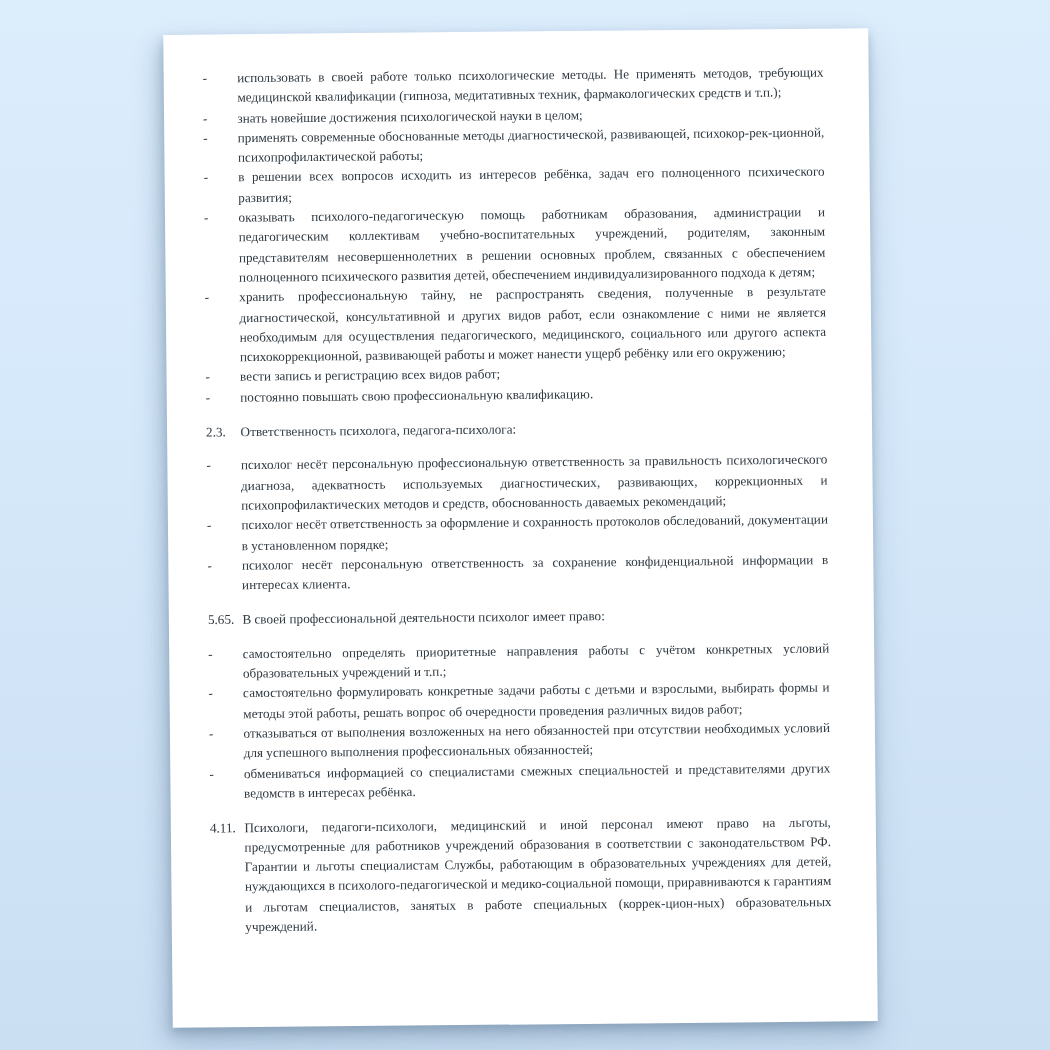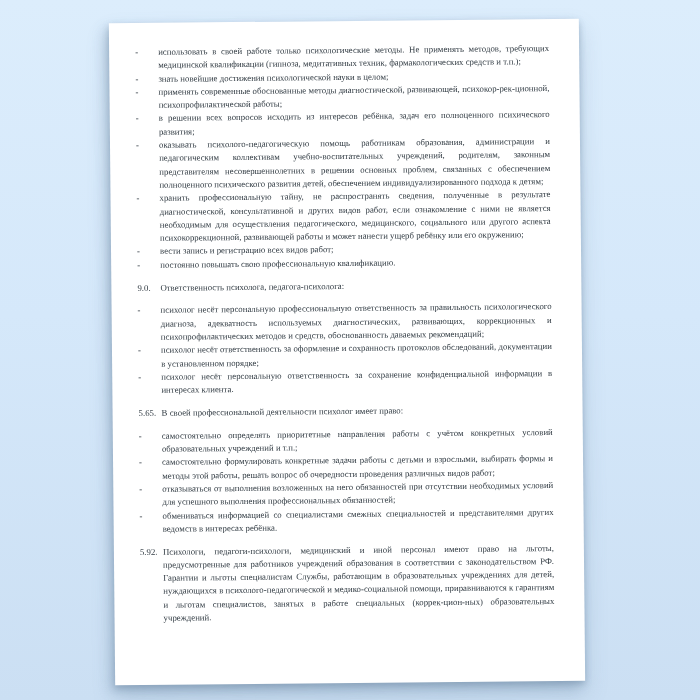--- a/index.html
+++ b/index.html
@@ -78,21 +78,21 @@
       <div class="row bullet">
         <span class="marker">-</span>
         <p class="text">вести запись и регистрацию всех видов работ;</p>
       </div>
       <div class="row bullet">
         <span class="marker">-</span>
         <p class="text">постоянно повышать свою профессиональную квалификацию.</p>
       </div>
 
       <div class="row heading sec">
-        <span class="marker">9.0.</span>
+        <span class="marker">2.3.</span>
         <p class="text">Ответственность психолога, педагога-психолога:</p>
       </div>
       <div class="row bullet sec">
         <span class="marker">-</span>
         <p class="text">психолог несёт персональную профессиональную ответственность за правильность психологического диагноза, адекватность используемых диагностических, развивающих, коррекционных и психопрофилактических методов и средств, обоснованность даваемых рекомендаций;</p>
       </div>
       <div class="row bullet">
         <span class="marker">-</span>
         <p class="text">психолог несёт ответственность за оформление и сохранность протоколов обследований, документации в установленном порядке;</p>
       </div>
@@ -116,19 +116,19 @@
       <div class="row bullet">
         <span class="marker">-</span>
         <p class="text">отказываться от выполнения возложенных на него обязанностей при отсутствии необходимых условий для успешного выполнения профессиональных обязанностей;</p>
       </div>
       <div class="row bullet">
         <span class="marker">-</span>
         <p class="text">обмениваться информацией со специалистами смежных специальностей и представителями других ведомств в интересах ребёнка.</p>
       </div>
 
       <div class="row sec">
-        <span class="marker">5.92.</span>
+        <span class="marker">4.11.</span>
         <p class="text">Психологи, педагоги-психологи, медицинский и иной персонал имеют право на льготы, предусмотренные для работников учреждений образования в соответствии с законодательством РФ. Гарантии и льготы специалистам Службы, работающим в образовательных учреждениях для детей, нуждающихся в психолого-педагогической и медико-социальной помощи, приравниваются к гарантиям и льготам специалистов, занятых в работе специальных (коррек-цион-ных) образовательных учреждений.</p>
       </div>
 
     </div>
   </div>
 </div>
 
 </body></html>

